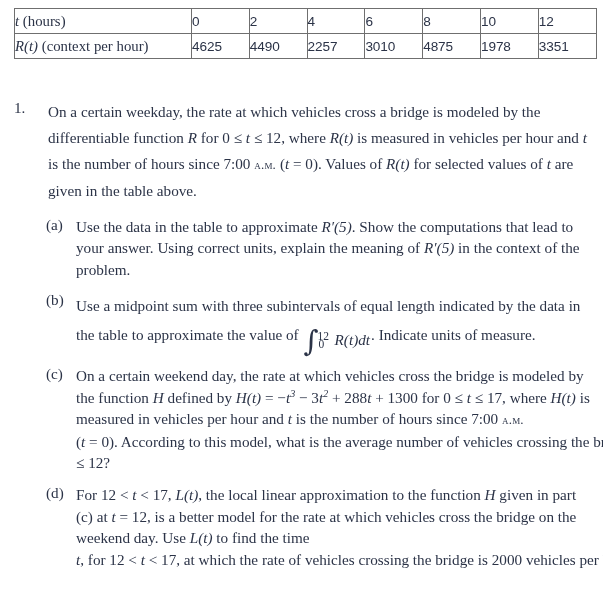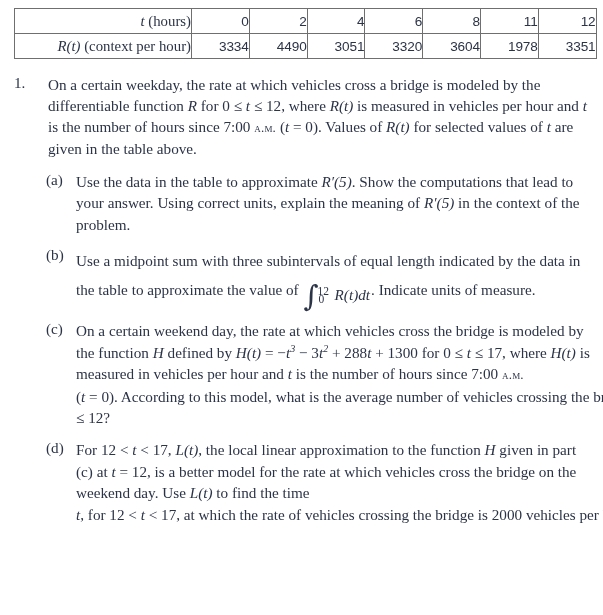--- a/index.html
+++ b/index.html
@@ -26,21 +26,21 @@
   }
   table.data-table {
     border-collapse: collapse;
     width: 574px;
     table-layout: fixed;
   }
   table.data-table td,
   table.data-table th {
     border: 1px solid #6f6f6f;
     height: 24px;
-    text-align: right;
+    text-align: left;
     vertical-align: middle;
     font-size: 14.5px;
     color: #2b3347;
     font-weight: normal;
     padding: 0;
   }
   table.data-table .rowhead {
     width: 176px;
     font-size: 14.8px;
     white-space: nowrap;
@@ -68,22 +68,23 @@
   .q-num {
     position: absolute;
     left: 14px;
     top: 0;
     width: 26px;
     text-align: left;
     font-size: 15.2px;
   }
   .q-text {
     font-size: 15.2px;
-    line-height: 21px;
-    text-align: left;
+    line-height: 26px;
+    text-align: left;
+    margin-top: 25px;
   }
 
   .parts {
     margin-top: 12px;
   }
   .part {
     position: relative;
     padding-left: 76px;
     padding-right: 13px;
     margin-bottom: 11px;
@@ -158,30 +159,30 @@
 <div class="table-wrap">
   <table class="data-table">
     <tbody>
       <tr>
         <td class="rowhead"><span class="it">t</span><span> (hours)</span></td>
         <td class="datacell">0</td>
         <td class="datacell">2</td>
         <td class="datacell">4</td>
         <td class="datacell">6</td>
         <td class="datacell">8</td>
-        <td class="datacell">11</td>
+        <td class="datacell">10</td>
         <td class="datacell">12</td>
       </tr>
       <tr>
         <td class="rowhead"><span class="it">R(t)</span><span> (context per hour)</span></td>
-        <td class="datacell">3334</td>
+        <td class="datacell">4625</td>
         <td class="datacell">4490</td>
-        <td class="datacell">3051</td>
-        <td class="datacell">3320</td>
-        <td class="datacell">3604</td>
+        <td class="datacell">2257</td>
+        <td class="datacell">3010</td>
+        <td class="datacell">4875</td>
         <td class="datacell">1978</td>
         <td class="datacell">3351</td>
       </tr>
     </tbody>
   </table>
 </div>
 
 <div class="question">
 
   <div class="q-row">

